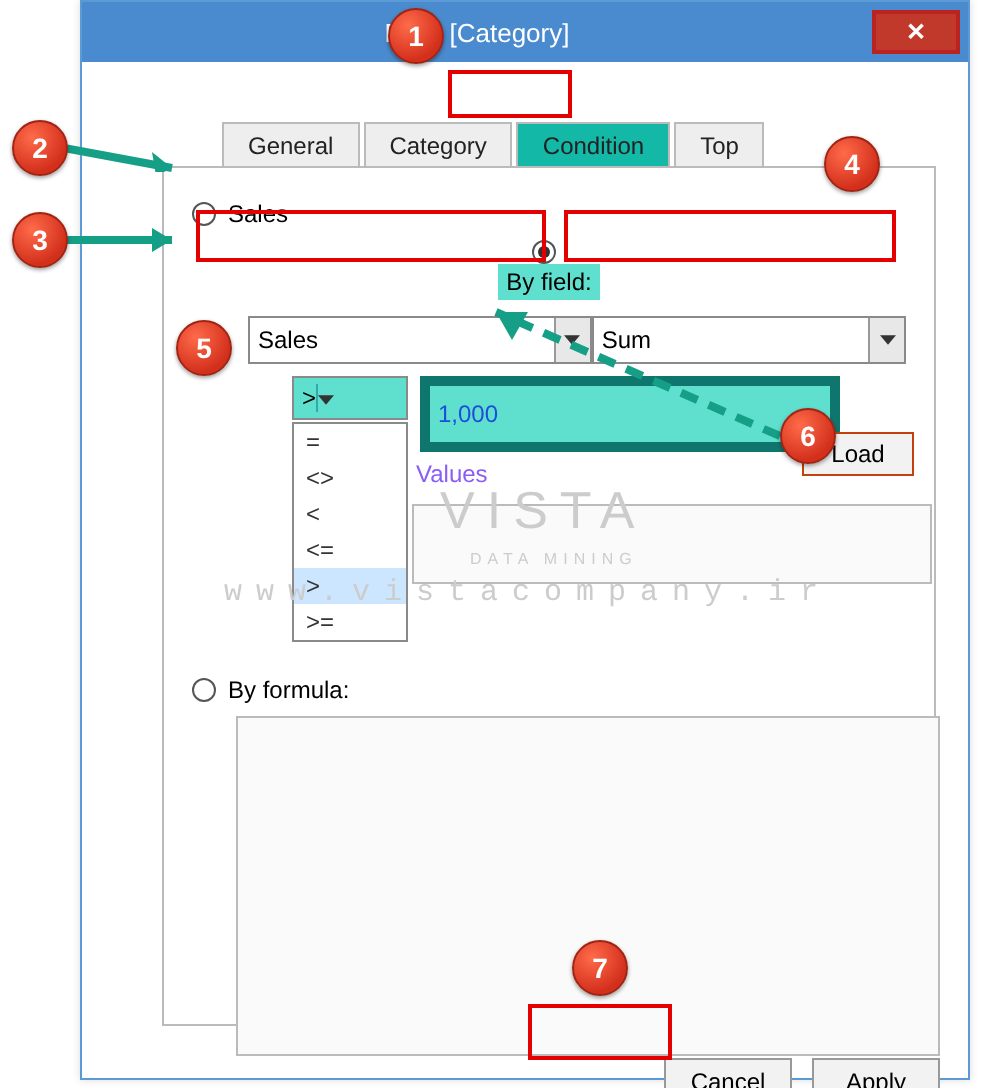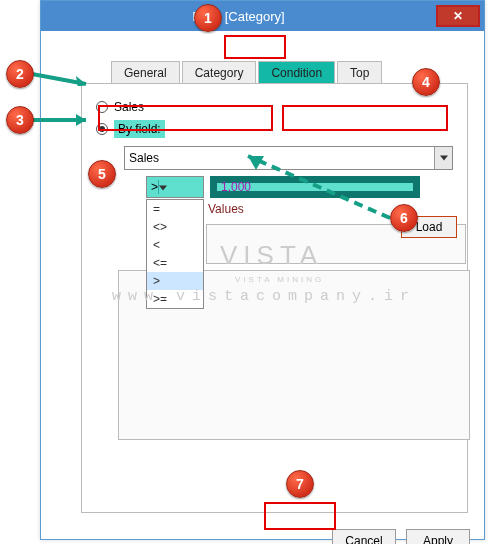--- a/index.html
+++ b/index.html
@@ -55,24 +55,24 @@
     display: flex; align-items: center; padding: 0 4px; position: relative;
   }
   .oplist {
     position: absolute; top: 22px; left: -1px; width: 58px; background: #fff;
     border: 1px solid #8a8a8a; z-index: 5;
   }
   .opitem { padding: 2px 6px; color:#333; }
   .opitem.sel { background: #cde6ff; }
 
   .valbox {
-    width: 210px; height: 22px; border: 7px solid #0f766e; background: #5fe0cf;
-    padding: 0 4px; display:flex; align-items:center; color:#a21caf;
-  }
-  .valueslbl { margin-left: 112px; margin-top: 4px; color:#7f1d1d; }
+    width: 210px; height: 38px; border: 5px solid #0f766e; background: #5fe0cf;
+    padding: 0 4px; display:flex; align-items:center; color:#1d4ed8;
+  }
+  .valueslbl { margin-left: 112px; margin-top: 4px; color:#8b5cf6; }
 
   .listbox {
     margin: 8px 0 6px 110px; width: 260px; height: 40px; border: 1px solid #bbb; background:#fafafa;
   }
   .loadbtn {
     position: absolute; right: 10px; top: 132px; width: 56px; height: 22px;
     border: 1px solid #c2410c; background: #f2f2f2; text-align:center; line-height:20px;
   }
 
   .byformula { margin-top: 46px; }
@@ -123,28 +123,36 @@
       <div class="tab"><span>Category</span></div>
       <div class="tab active"><span>Condition</span></div>
       <div class="tab"><span>Top</span></div>
     </div>
 
     <div class="pane">
       <div class="radio-row">
         <span class="radio"></span>
         <span>Sales</span>
       </div>
-      <div class="radio-row" style="margin-top:6px;">
+      <div class="radio-row" style="margin-top:6px;flex-direction:column;">
         <span class="radio checked"></span>
         <span class="byfield-hl">By field:</span>
       </div>
 
       <div class="row2">
         <div class="combo" style="flex:1.1">
           <span>Sales</span>
+          <span class="arrow">
+              <svg viewBox="0 0 10 6">
+                <path d="M0 0 L10 0 L5 6 Z" fill="#333"></path>
+              </svg>
+            </span>
+        </div>
+        <div class="combo" style="flex:1">
+          <span>Sum</span>
           <span class="arrow">
               <svg viewBox="0 0 10 6">
                 <path d="M0 0 L10 0 L5 6 Z" fill="#333"></path>
               </svg>
             </span>
         </div>
       </div>
 
       <div class="row3">
         <div class="opcombo">
@@ -163,35 +171,39 @@
         </div>
         <div class="valbox">
           <span>1,000</span>
         </div>
       </div>
 
       <div class="valueslbl">Values</div>
       <div class="listbox"></div>
       <div class="loadbtn"><span>Load</span></div>
 
+      <div class="radio-row byformula">
+        <span class="radio"></span>
+        <span>By formula:</span>
+      </div>
       <div class="formula-area">
         
       </div>
     </div>
   </div>
 
   <div class="bottombar">
     <div class="spacer"></div>
     <div class="btn"><span>Cancel</span></div>
     <div class="btn"><span>Apply</span></div>
   </div>
 </div>
 
 <div class="wm" style="left:210px; top:240px; font-size:26px; letter-spacing:6px; font-weight:300;margin-left:10px;">VISTA</div>
-<div class="wm" style="left:235px; top:275px; font-size:8px; letter-spacing:3px;">VISTA MINING</div>
+<div class="wm" style="left:235px; top:275px; font-size:8px; letter-spacing:3px;">DATA MINING</div>
 <div class="wm" style="left:112px; top:288px; font-size:15px; letter-spacing:7px;font-family:Liberation Mono, monospace;">www.vistacompany.ir</div>
 
 <div class="redbox" style="left:224px; top:35px; width:62px; height:24px;"></div>
 <div class="redbox" style="left:98px; top:105px; width:175px; height:26px;"></div>
 <div class="redbox" style="left:282px; top:105px; width:166px; height:26px;"></div>
 <div class="redbox" style="left:264px; top:502px; width:72px; height:28px;"></div>
 
 <div class="callout" style="left:194px; top:4px;">1</div>
 <div class="callout" style="left:6px; top:60px;">2</div>
 <div class="callout" style="left:6px; top:106px;">3</div>

